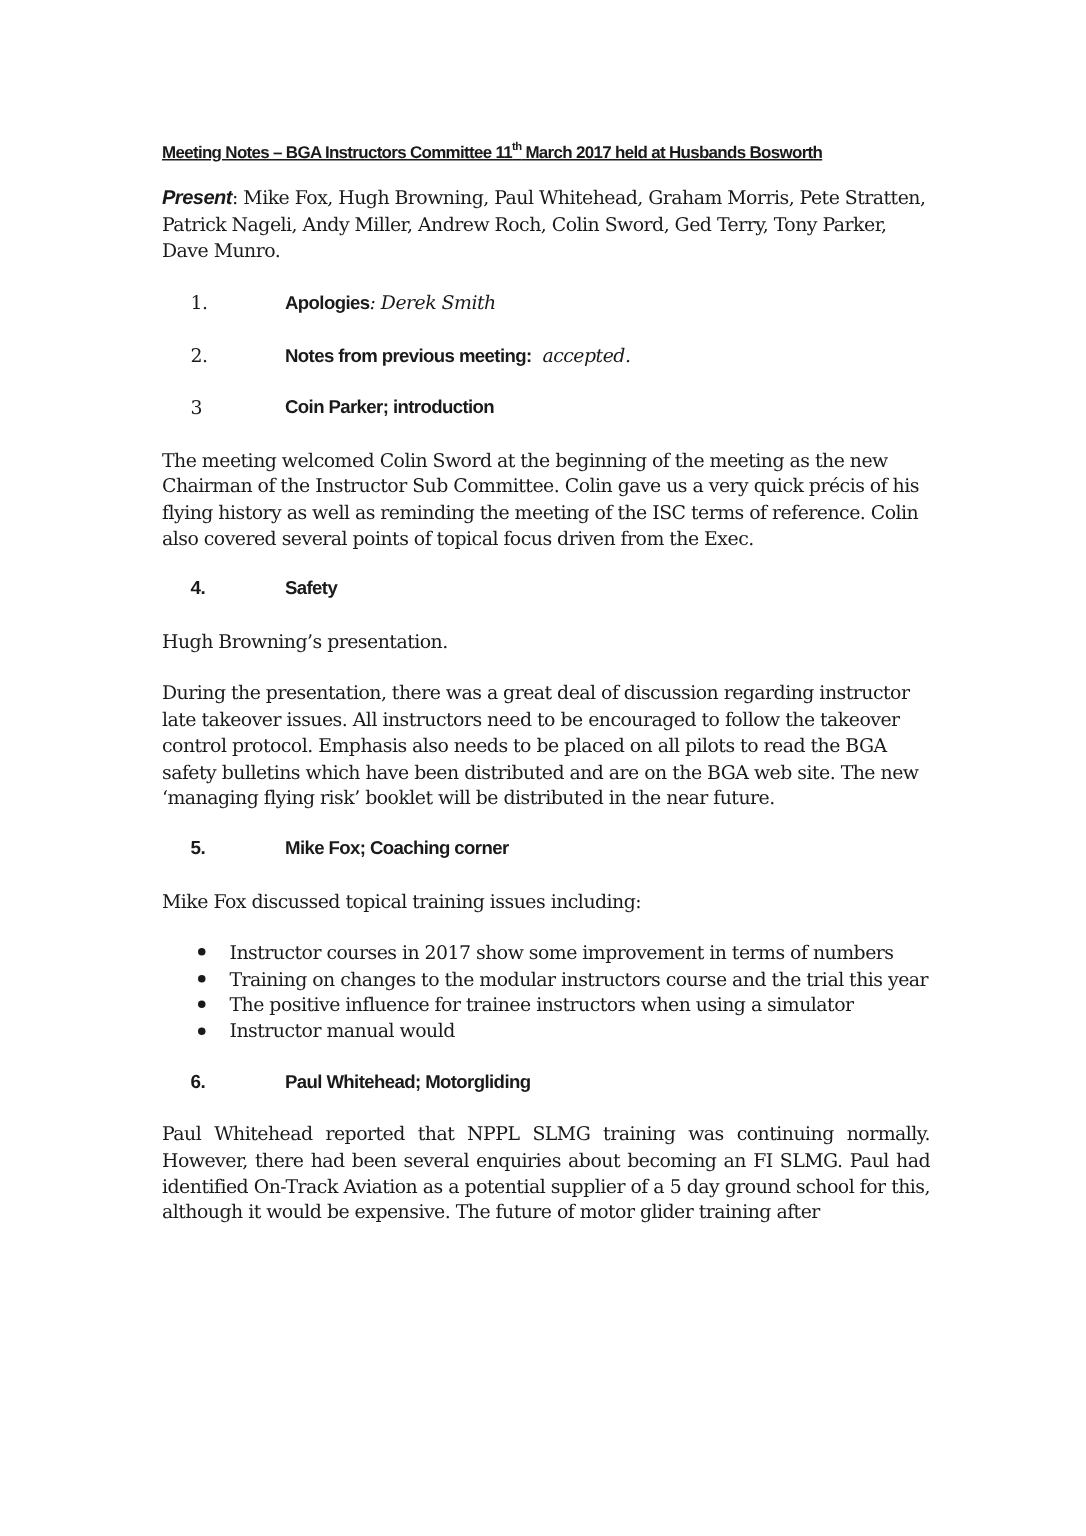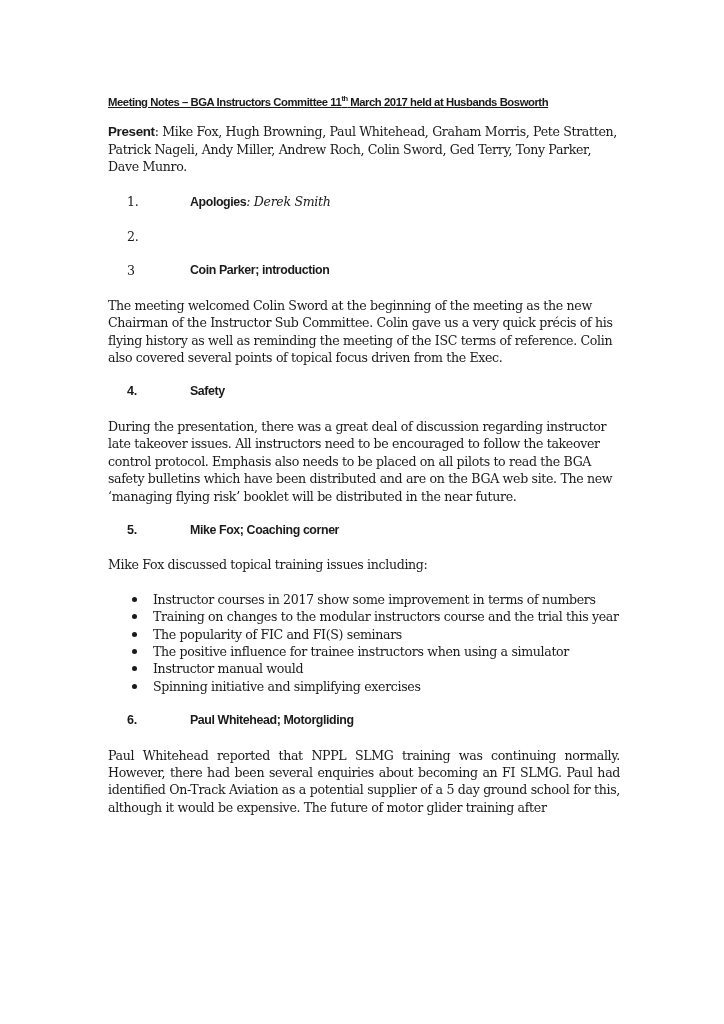--- a/index.html
+++ b/index.html
@@ -14,21 +14,21 @@
     font-size: 12.6px; line-height: 17.4px; letter-spacing: -0.35px;
   }
   .title {
     font-family: "Liberation Sans", "DejaVu Sans", sans-serif;
     font-weight: bold; font-size: 11.3px; text-decoration: underline;
     letter-spacing: -0.45px; white-space: nowrap; margin: 0 0 12px 0;
   }
   .title sup { font-size: 7.5px; vertical-align: super; line-height: 0; }
   p { margin: 0; }
   .present { margin-bottom: 17px; }
-  b { font-weight: bold; }
+  b { font-weight: bold; font-style: italic; }
   .hd {
     display: flex; margin: 0 0 17px 19px; font-weight: normal;
   }
   .hd .num { width: 19px; flex: none; }
   .hd .htxt { font-weight: bold; font-family: "Liberation Sans", "DejaVu Sans", sans-serif; font-size: 12.4px; letter-spacing: -0.4px; margin-left: 44px; }
   .hd .rest { white-space: pre; font-style: italic; }
   .hd.bold-num .num { font-weight: bold; font-family: "Liberation Sans", "DejaVu Sans", sans-serif; }
   .para { margin-bottom: 17px; }
   .justify { text-align: justify; }
   ul { list-style: none; margin: 0 0 17px 0; padding: 0; }
@@ -48,63 +48,57 @@
 
     <p class="present"><b style="font-family:'Liberation Sans','DejaVu Sans',sans-serif;font-size:13.4px;">Present</b><span>: Mike Fox, Hugh Browning, Paul Whitehead, Graham Morris, Pete Stratten, Patrick Nageli, Andy Miller, Andrew Roch, Colin Sword, Ged Terry, Tony Parker, Dave Munro.</span></p>
 
     <div class="hd">
       <span class="num">1.</span>
       <span><span class="htxt">Apologies</span><span class="rest">: Derek Smith</span></span>
     </div>
 
     <div class="hd">
       <span class="num">2.</span>
+      <span><span class="htxt">Notes from previous meeting:</span><span class="rest">  accepted.</span></span>
     </div>
 
     <div class="hd">
       <span class="num">3</span>
       <span class="htxt">Coin Parker; introduction</span>
     </div>
     <p class="para">The meeting welcomed Colin Sword at the beginning of the meeting as the new Chairman of the Instructor Sub Committee. Colin gave us a very quick précis of his flying history as well as reminding the meeting of the ISC terms of reference. Colin also covered several points of topical focus driven from the Exec.</p>
 
     <div class="hd bold-num">
       <span class="num">4.</span>
       <span class="htxt">Safety</span>
     </div>
+    <p class="para">Hugh Browning’s presentation.</p>
     <p class="para">During the presentation, there was a great deal of discussion regarding instructor late takeover issues. All instructors need to be encouraged to follow the takeover control protocol. Emphasis also needs to be placed on all pilots to read the BGA safety bulletins which have been distributed and are on the BGA web site. The new ‘managing flying risk’ booklet will be distributed in the near future.</p>
 
     <div class="hd bold-num">
       <span class="num">5.</span>
       <span class="htxt">Mike Fox; Coaching corner</span>
     </div>
     <p class="para">Mike Fox discussed topical training issues including:</p>
     <ul>
       <li>
           <span class="dot"></span>
           <span class="ltxt">Instructor courses in 2017 show some improvement in terms of numbers</span>
         </li>
       <li>
           <span class="dot"></span>
           <span class="ltxt">Training on changes to the modular instructors course and the trial this year</span>
         </li>
       <li>
           <span class="dot"></span>
-          <span class="ltxt">The popularity of FIC and FI(S) seminars</span>
-        </li>
-      <li>
-          <span class="dot"></span>
           <span class="ltxt">The positive influence for trainee instructors when using a simulator</span>
         </li>
       <li>
           <span class="dot"></span>
           <span class="ltxt">Instructor manual would</span>
-        </li>
-      <li>
-          <span class="dot"></span>
-          <span class="ltxt">Spinning initiative and simplifying exercises</span>
         </li>
     </ul>
 
     <div class="hd bold-num">
       <span class="num">6.</span>
       <span class="htxt">Paul Whitehead; Motorgliding</span>
     </div>
     <p class="para justify">Paul Whitehead reported that NPPL SLMG training was continuing normally.  However, there had been several enquiries about becoming an FI SLMG.  Paul had identified On-Track Aviation as a potential supplier of a 5 day ground school for this, although it would be expensive.  The future of motor glider training after</p>
 
   </div>

